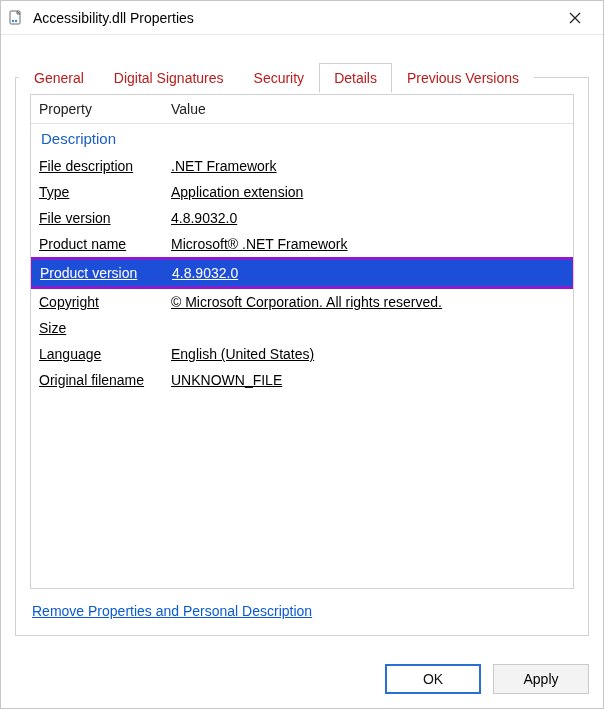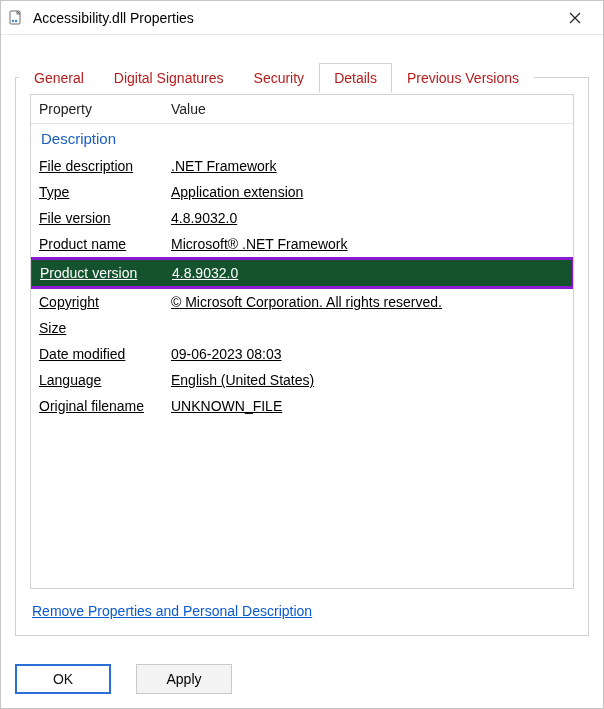--- a/index.html
+++ b/index.html
@@ -119,41 +119,42 @@
       line-height: 20px;
       text-decoration: underline;
     }
     .row .cell {
       padding: 1px 8px;
       white-space: nowrap;
       overflow: hidden;
       text-overflow: ellipsis;
     }
     .row.selected {
-      background: #14532d;
+      background: #1d4ed8;
       color: #fff;
     }
     .highlight-wrap {
       position: relative;
       border: 3px solid #8a1bd1;
       border-radius: 2px;
       margin: 0 -2px;
     }
     .highlight-wrap .row { margin: 0; }
     .link-row {
       padding: 14px 2px 4px 2px;
     }
     .link-row a {
       color: #0a5ad1;
       text-decoration: underline;
       font-size: 14px;
     }
     .button-row {
       display: flex;
-      gap: 25px;
+      justify-content: flex-end;
+      gap: 12px;
       padding: 14px 14px 14px 14px;
     }
     .btn {
       min-width: 96px;
       height: 30px;
       border: 1px solid #c9c9c9;
       background: #fff;
       font-size: 14px;
       color: #111;
       cursor: pointer;
@@ -234,24 +235,20 @@
           </div>
 
           <div class="row">
             <div class="cell col-prop">Copyright</div>
             <div class="cell col-val">© Microsoft Corporation.  All rights reserved.</div>
           </div>
           <div class="row">
             <div class="cell col-prop">Size</div>
           </div>
           <div class="row">
-            <div class="cell col-prop">Date modified</div>
-            <div class="cell col-val">09-06-2023 08:03</div>
-          </div>
-          <div class="row">
             <div class="cell col-prop">Language</div>
             <div class="cell col-val">English (United States)</div>
           </div>
           <div class="row">
             <div class="cell col-prop">Original filename</div>
             <div class="cell col-val">UNKNOWN_FILE</div>
           </div>
 
         </div>
       </div>

